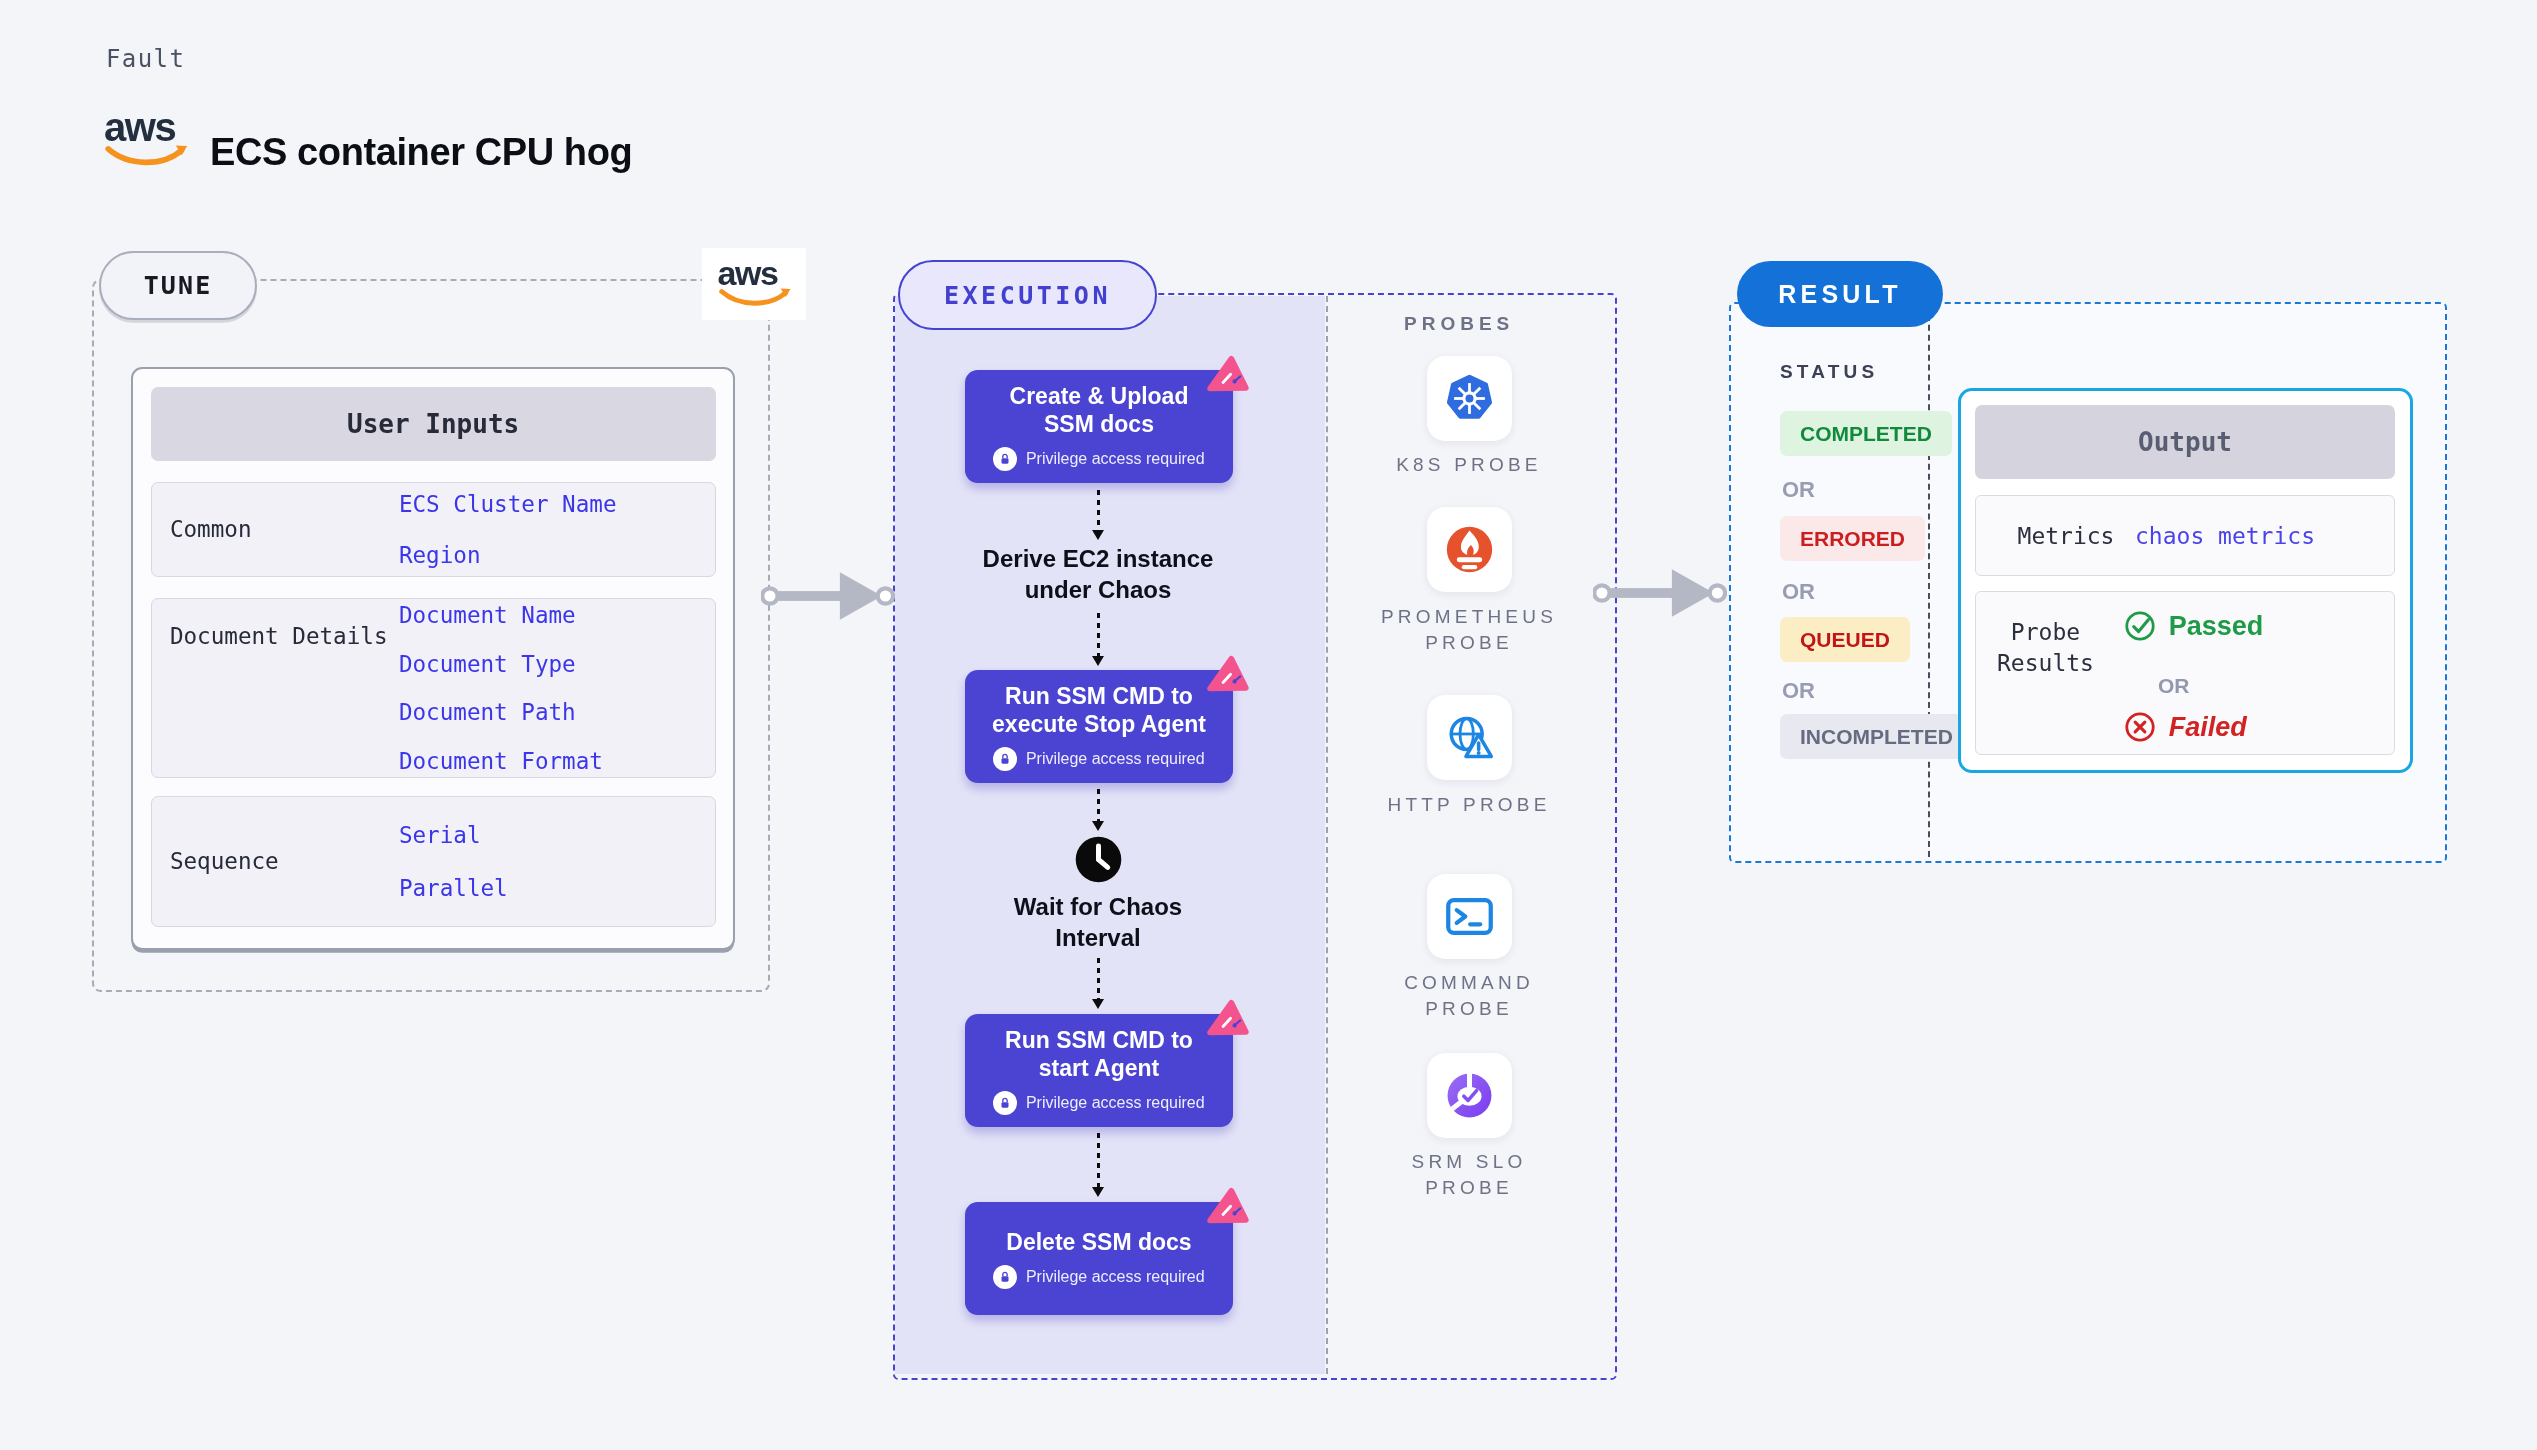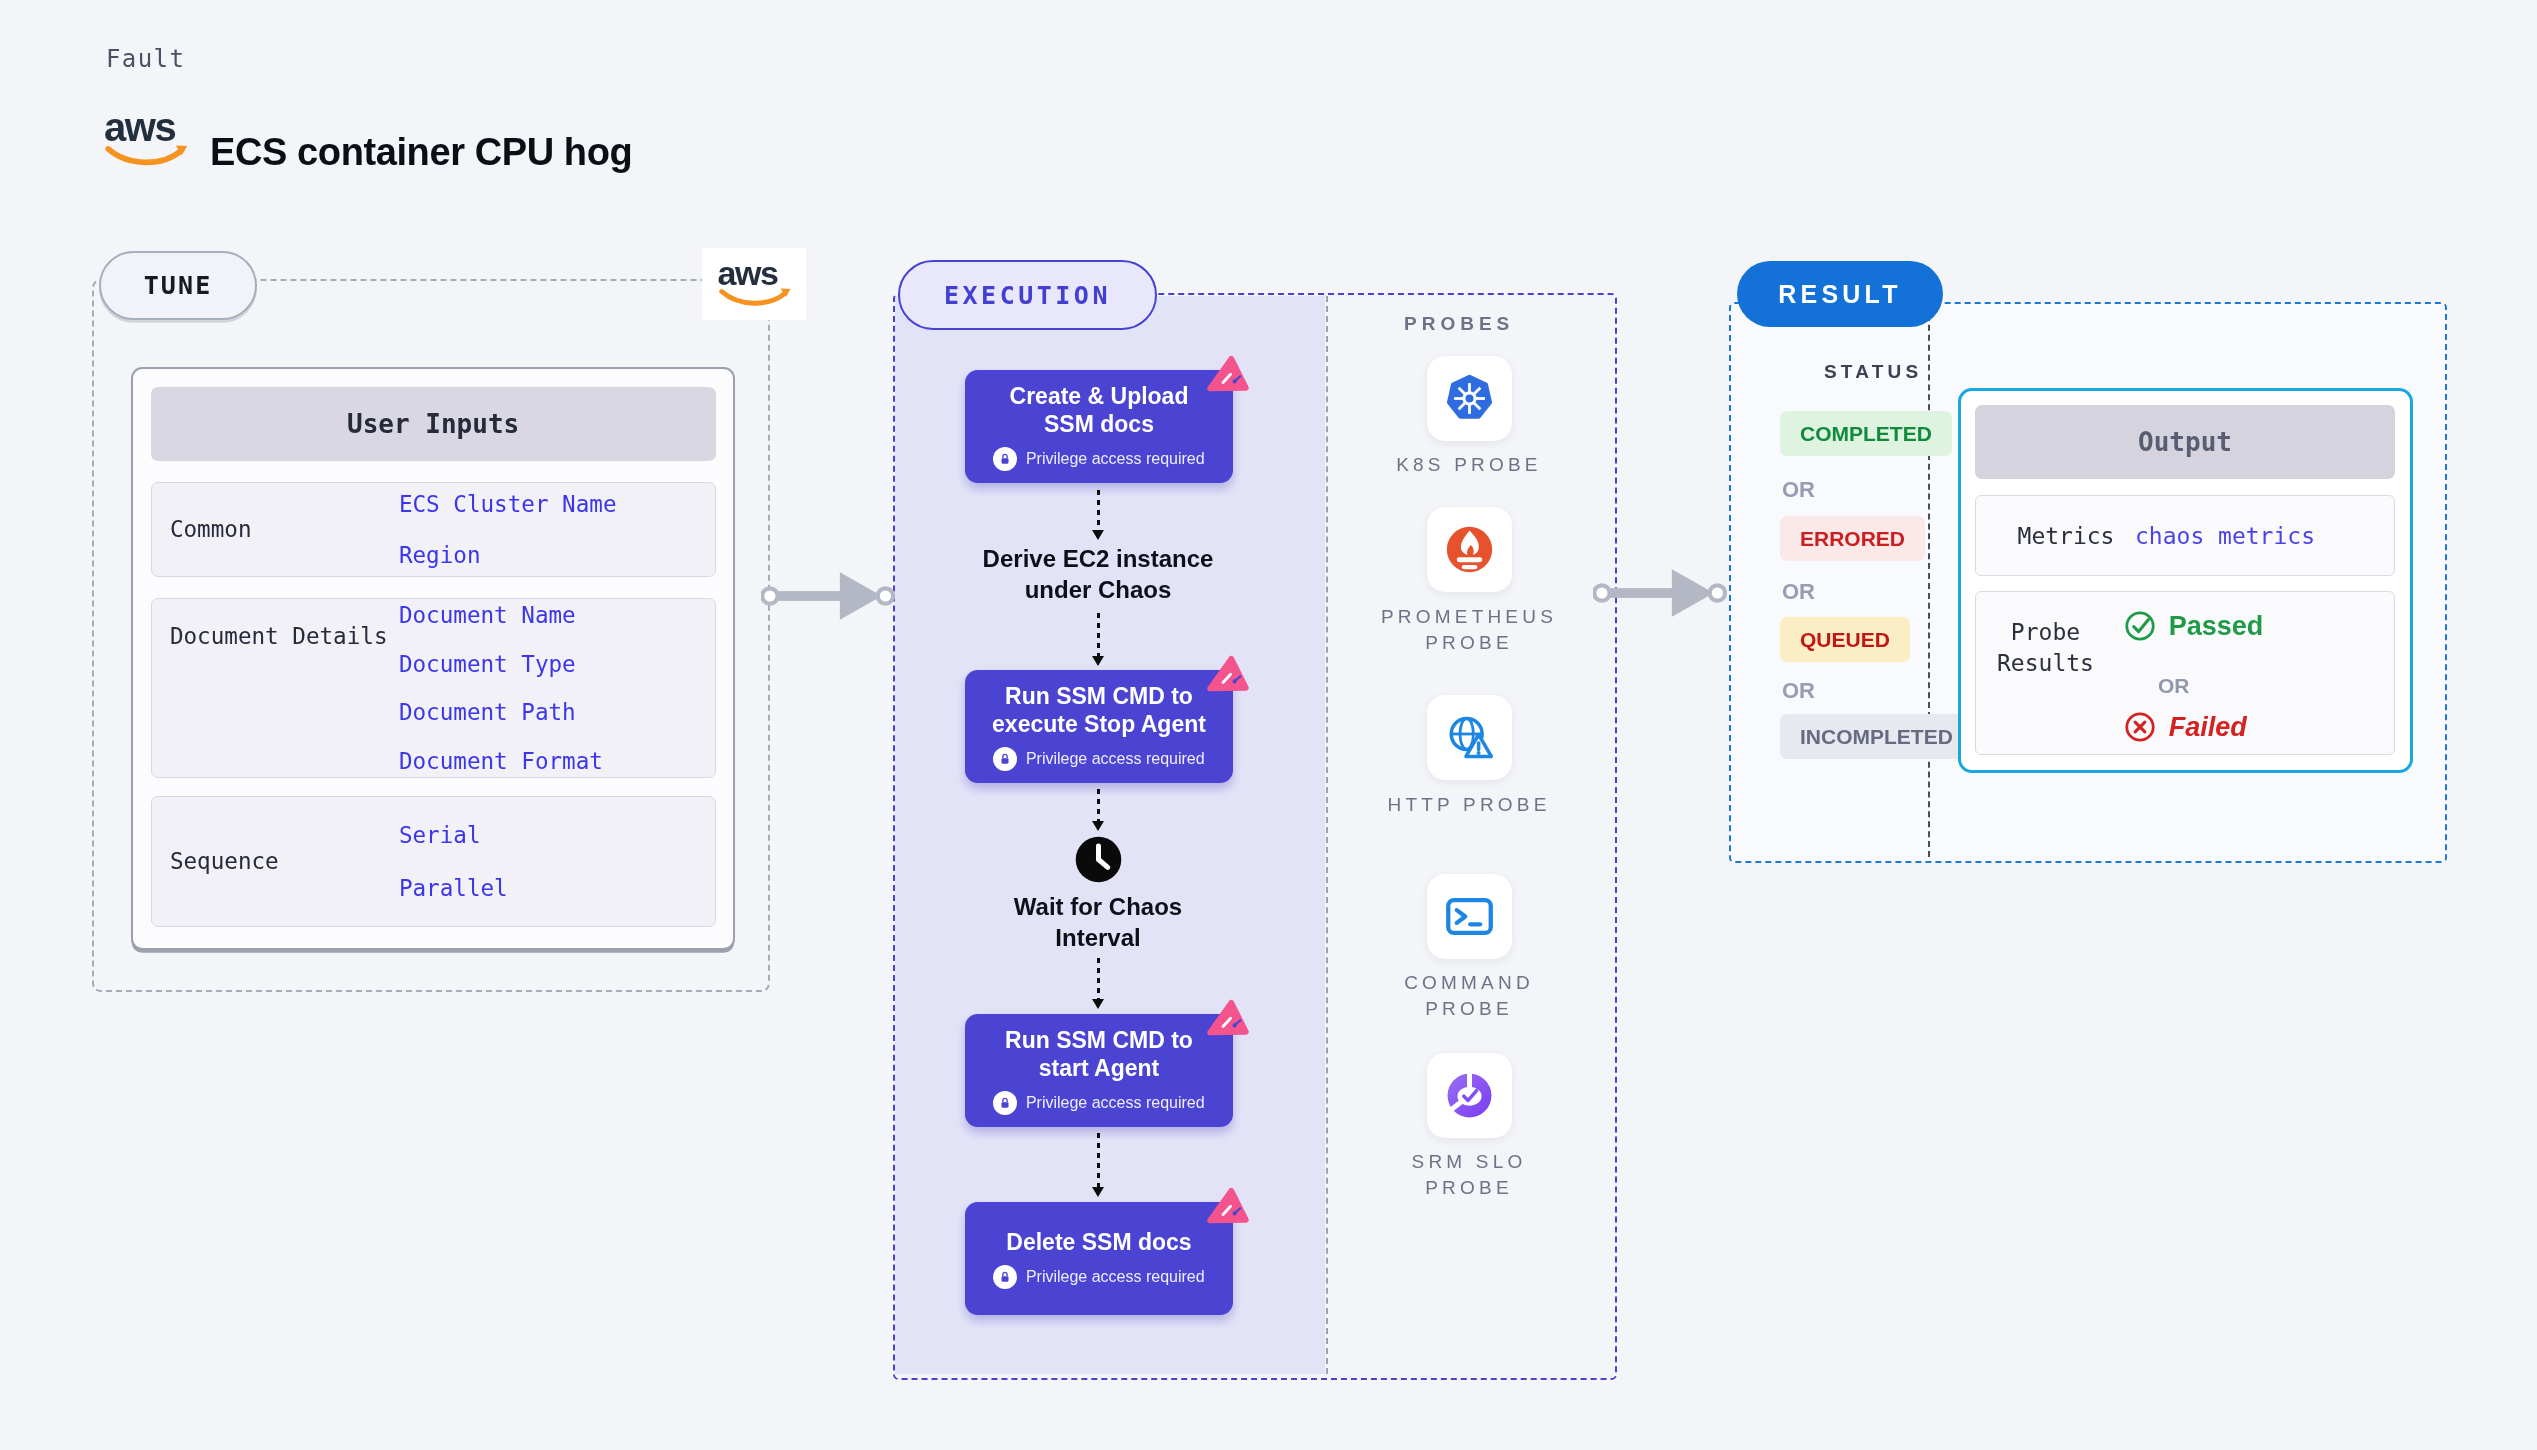--- a/index.html
+++ b/index.html
@@ -74,21 +74,21 @@
   .probe-tile{left:1427px;width:85px;height:85px;background:#ffffff;border-radius:18.3px;z-index:3;
               display:flex;align-items:center;justify-content:center;box-shadow:0 2.8px 8.5px rgba(20,30,60,.07);}
   .probe-label{left:1342px;width:254px;text-align:center;font-size:19px;font-weight:400;letter-spacing:4.2px;
                color:#6e7287;line-height:26px;z-index:3;}
 
   
   .result-box{left:1729px;top:302px;width:714px;height:557px;border:2.8px dashed #1a78da;border-radius:5.6px;
               background:#f9fafd;z-index:1;}
   .result-cyan{left:1929px;top:305px;width:511px;height:552px;background:#e7f5fc;z-index:1;}
   .result-divider{left:1928px;top:305px;width:0;height:552px;border-left:2.1px dashed #4a4e5c;z-index:2;}
-  .status-header{left:1780px;top:361px;font-size:19px;font-weight:800;letter-spacing:4.2px;color:#3d4154;z-index:3;margin-left:44px;}
+  .status-header{left:1780px;top:361px;font-size:19px;font-weight:800;letter-spacing:4.2px;color:#3d4154;z-index:3;}
   .status-badge{position:absolute;left:1780px;padding:10.6px 20px;border-radius:7px;font-size:21px;font-weight:800;z-index:3;}
   .badge-green{background:#def4e1;color:#118a3c;}
   .badge-red{background:#fbe9e9;color:#cb1e1e;}
   .badge-yellow{background:#fbeec4;color:#c21616;}
   .badge-gray{background:#e8e9f0;color:#666b80;}
   .or-text{position:absolute;left:1782px;font-size:22px;font-weight:700;color:#979cb3;z-index:3;}
 
   .output-card{left:1958px;top:388px;width:455px;height:385px;background:#ffffff;border:3.5px solid #18a7e0;
                border-radius:14px;z-index:3;box-sizing:border-box;}
   .output-header{position:absolute;left:14px;top:14px;width:420px;height:74px;background:#d5d4de;border-radius:7px;

